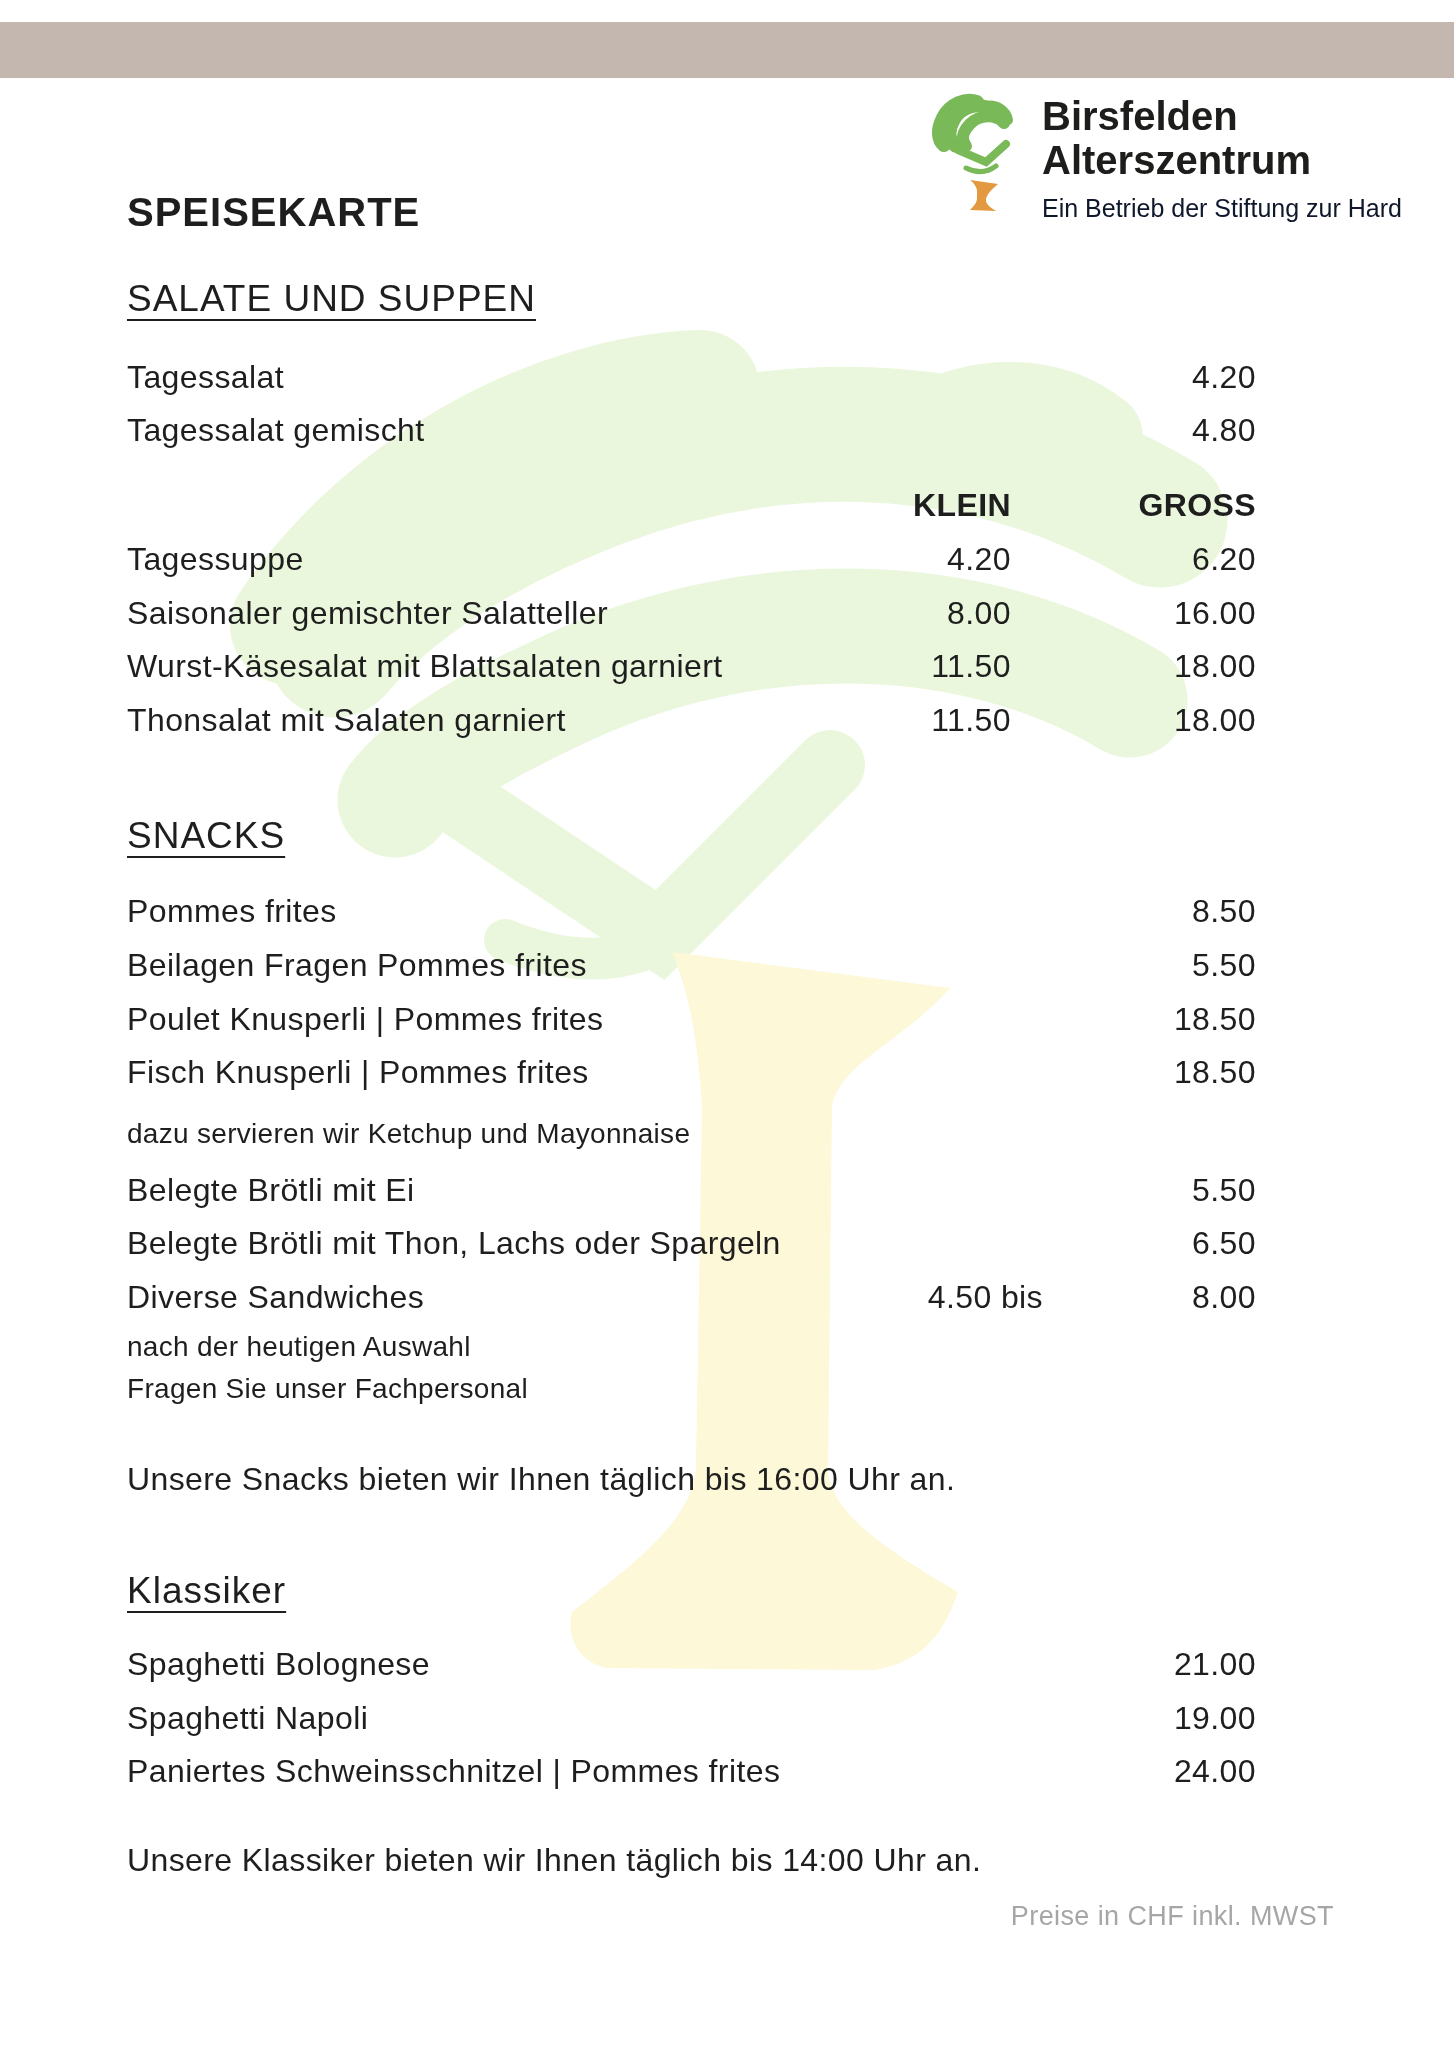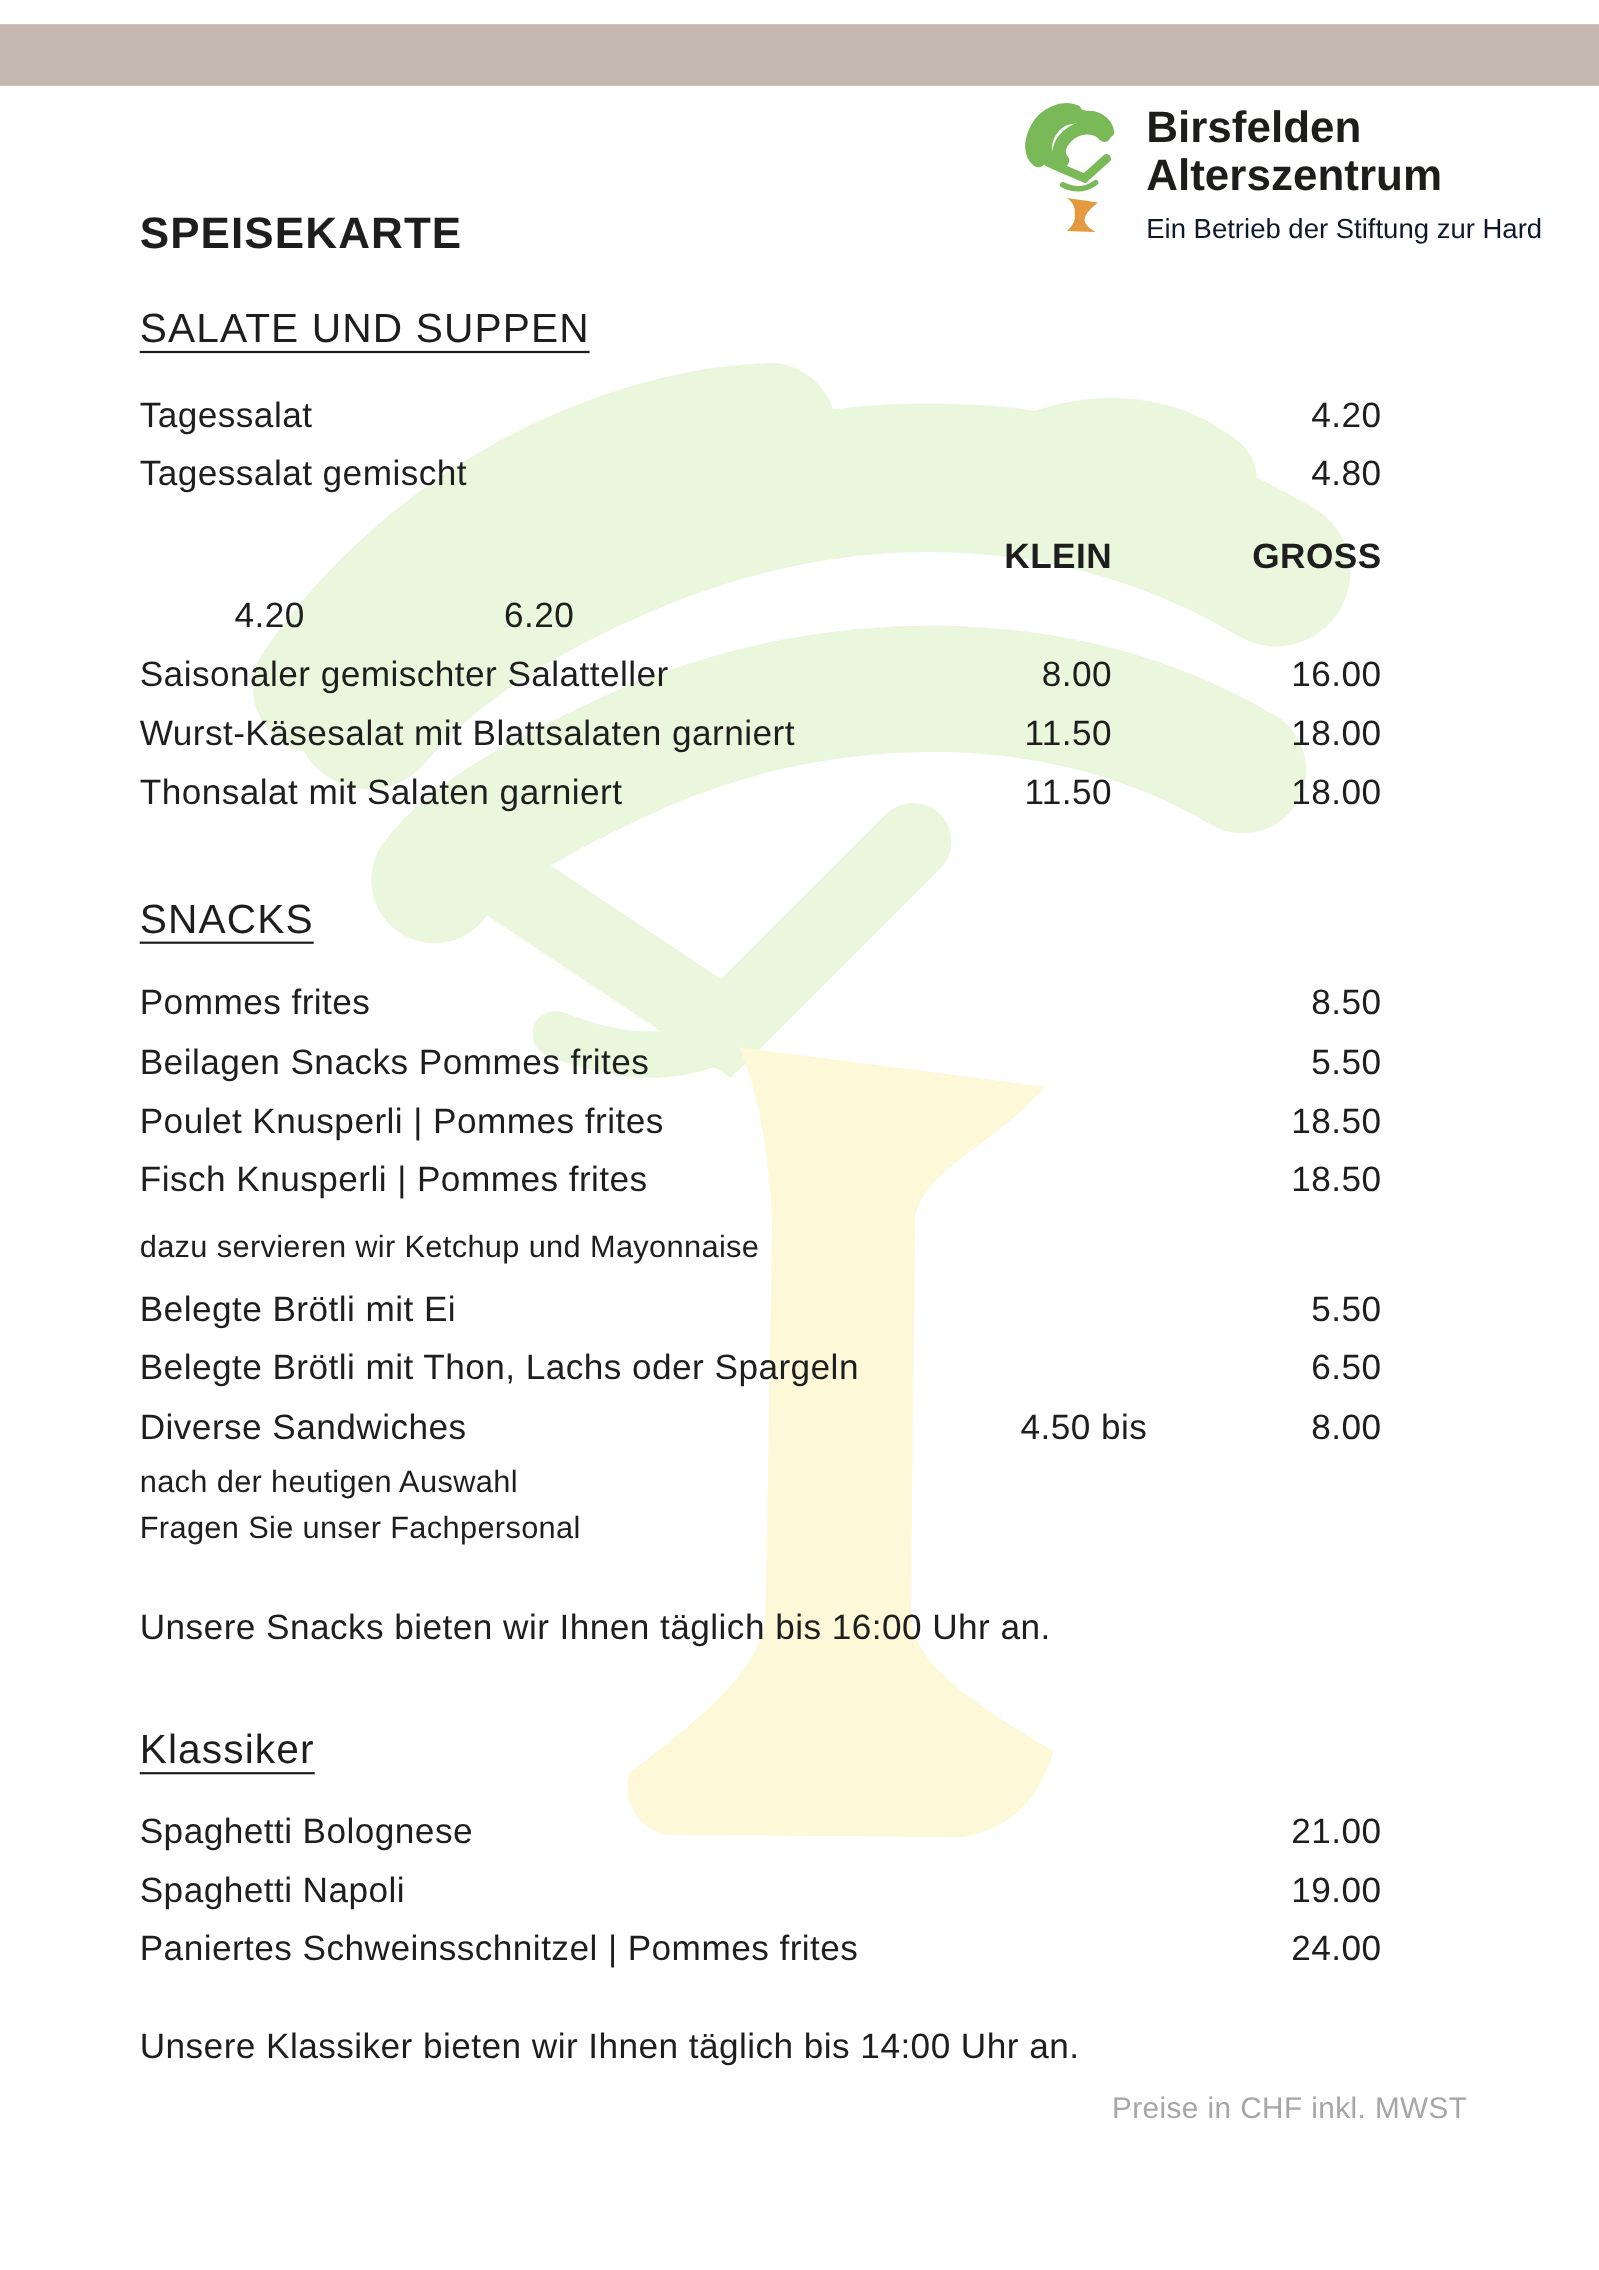--- a/index.html
+++ b/index.html
@@ -98,20 +98,21 @@
       <span class="g">4.80</span>
     </div>
 
     <div class="abs row colhead" style="top:486px">
       <span class="nm"></span>
       <span class="k">KLEIN</span>
       <span class="g">GROSS</span>
     </div>
 
     <div class="abs row" style="top:540px">
+      <span class="nm">Tagessuppe</span>
       <span class="k">4.20</span>
       <span class="g">6.20</span>
     </div>
     <div class="abs row" style="top:594px">
       <span class="nm">Saisonaler gemischter Salatteller</span>
       <span class="k">8.00</span>
       <span class="g">16.00</span>
     </div>
     <div class="abs row" style="top:647px">
       <span class="nm">Wurst-Käsesalat mit Blattsalaten garniert</span>
@@ -124,21 +125,21 @@
       <span class="g">18.00</span>
     </div>
 
     <div class="abs section-title" style="top:815px">SNACKS</div>
 
     <div class="abs row" style="top:892px">
       <span class="nm">Pommes frites</span>
       <span class="g">8.50</span>
     </div>
     <div class="abs row" style="top:946px">
-      <span class="nm">Beilagen Snacks Pommes frites</span>
+      <span class="nm">Beilagen Fragen Pommes frites</span>
       <span class="g">5.50</span>
     </div>
     <div class="abs row" style="top:1000px">
       <span class="nm">Poulet Knusperli | Pommes frites</span>
       <span class="g">18.50</span>
     </div>
     <div class="abs row" style="top:1053px">
       <span class="nm">Fisch Knusperli | Pommes frites</span>
       <span class="g">18.50</span>
     </div>

